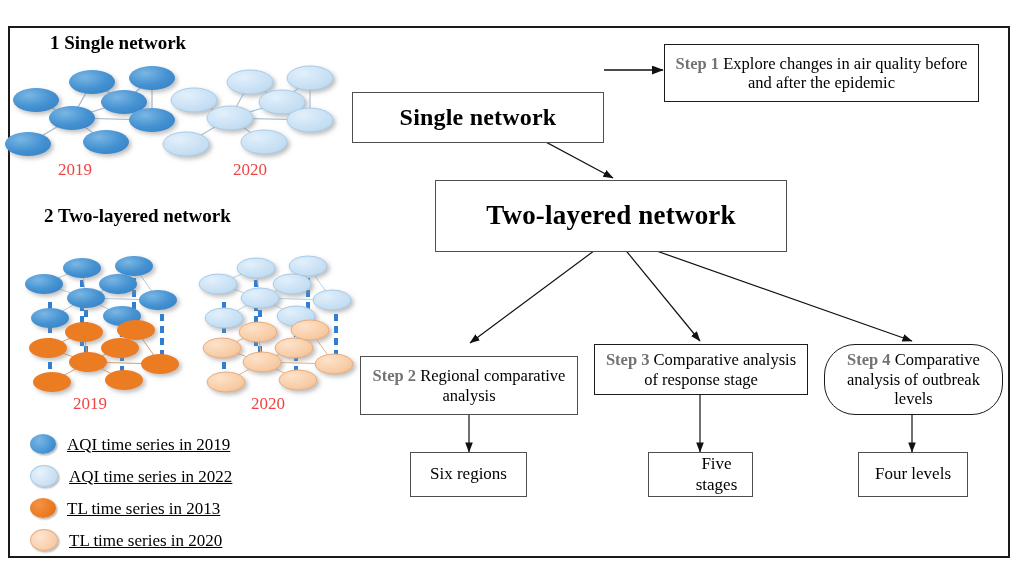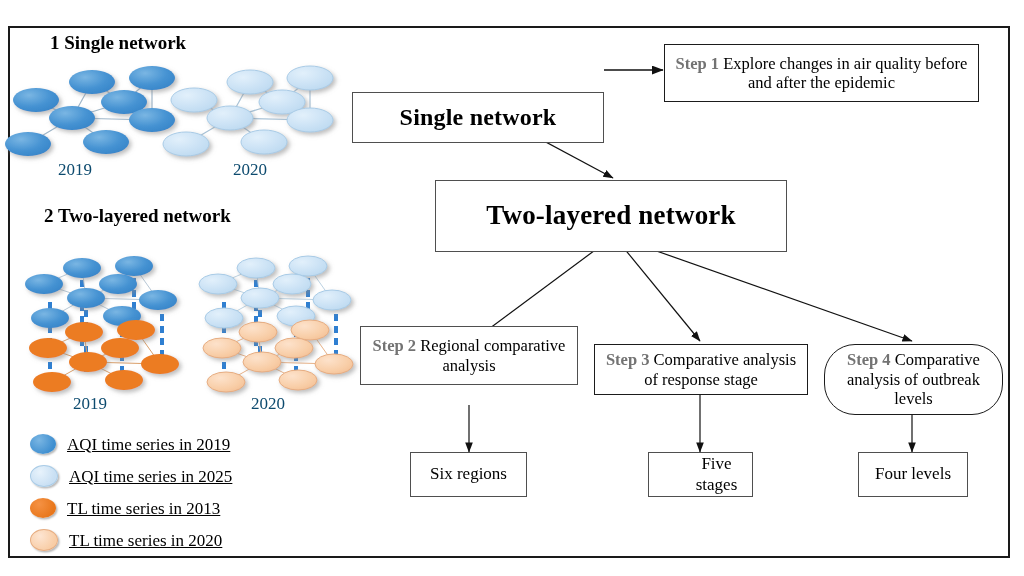--- a/index.html
+++ b/index.html
@@ -6,21 +6,21 @@
   html,body{margin:0;padding:0;background:#ffffff;}
   body{width:1024px;height:576px;position:relative;overflow:hidden;
        font-family:"Liberation Serif","DejaVu Serif",serif;color:#000;}
 
   #frame{position:absolute;left:8px;top:26px;width:1002px;height:532px;
          border:2px solid #1a1a1a;box-sizing:border-box;background:#fff;}
 
   .sec-title{position:absolute;font-family:"Liberation Serif","DejaVu Serif",serif;
              font-weight:bold;font-size:19px;letter-spacing:0px;color:#000;white-space:nowrap;margin-left:32px;}
 
-  .yr-label{position:absolute;font-size:17px;text-align:center;color:#0c4a6e;}
+  .yr-label{position:absolute;font-size:17px;text-align:center;color:#ef4444;}
 
   
   .netwrap{position:absolute;}
   .netwrap svg{display:block;overflow:visible;}
 
   
   #legend{position:absolute;left:30px;top:428px;}
   .lg-row{display:flex;align-items:center;height:32px;}
   .lg-dot{width:26px;height:20px;border-radius:50%;margin-right:11px;flex:0 0 auto;
           box-shadow:1.5px 1.5px 2px rgba(0,0,0,.28);}
@@ -240,21 +240,21 @@
 </div>
 <div class="yr-label" style="left:218px;top:394px;width:100px;">2020</div>
 
 <div id="legend">
   <div class="lg-row">
     <span class="lg-dot" style="background:radial-gradient(circle at 35% 30%, #7ab6e3, #3f8fd0 70%);"></span>
     <span class="lg-txt">AQI time series in 2019</span>
   </div>
   <div class="lg-row">
     <span class="lg-dot" style="background:radial-gradient(circle at 35% 30%, #e8f3fc, #c8dff3 70%);border:1px solid #a9cbe6;"></span>
-    <span class="lg-txt">AQI time series in 2025</span>
+    <span class="lg-txt">AQI time series in 2022</span>
   </div>
   <div class="lg-row">
     <span class="lg-dot" style="background:radial-gradient(circle at 35% 30%, #f59244, #e8771c 70%);"></span>
     <span class="lg-txt">TL time series in 2013</span>
   </div>
   <div class="lg-row">
     <span class="lg-dot" style="background:radial-gradient(circle at 35% 30%, #fde5d2, #f8cda6 70%);border:1px solid #e6ad82;"></span>
     <span class="lg-txt">TL time series in 2020</span>
   </div>
 </div>
@@ -287,21 +287,21 @@
   <span class="inner steptxt">
     <b class="steplbl">Step 1</b>
     <span>Explore changes in air quality before and after the epidemic</span>
   </span>
 </div>
 
 <div class="fbox grey" style="left:435px;top:180px;width:352px;height:72px;">
   <span class="inner midtitle">Two-layered network</span>
 </div>
 
-<div class="fbox grey" style="left:360px;top:326px;width:218px;height:59px;">
+<div class="fbox grey" style="left:360px;top:356px;width:218px;height:59px;">
   <span class="inner steptxt">
     <b class="steplbl">Step 2</b>
     <span>Regional comparative analysis</span>
   </span>
 </div>
 
 <div class="fbox thin" style="left:594px;top:344px;width:214px;height:51px;">
   <span class="inner steptxt">
     <b class="steplbl">Step 3</b>
     <span>Comparative analysis of response stage</span>

